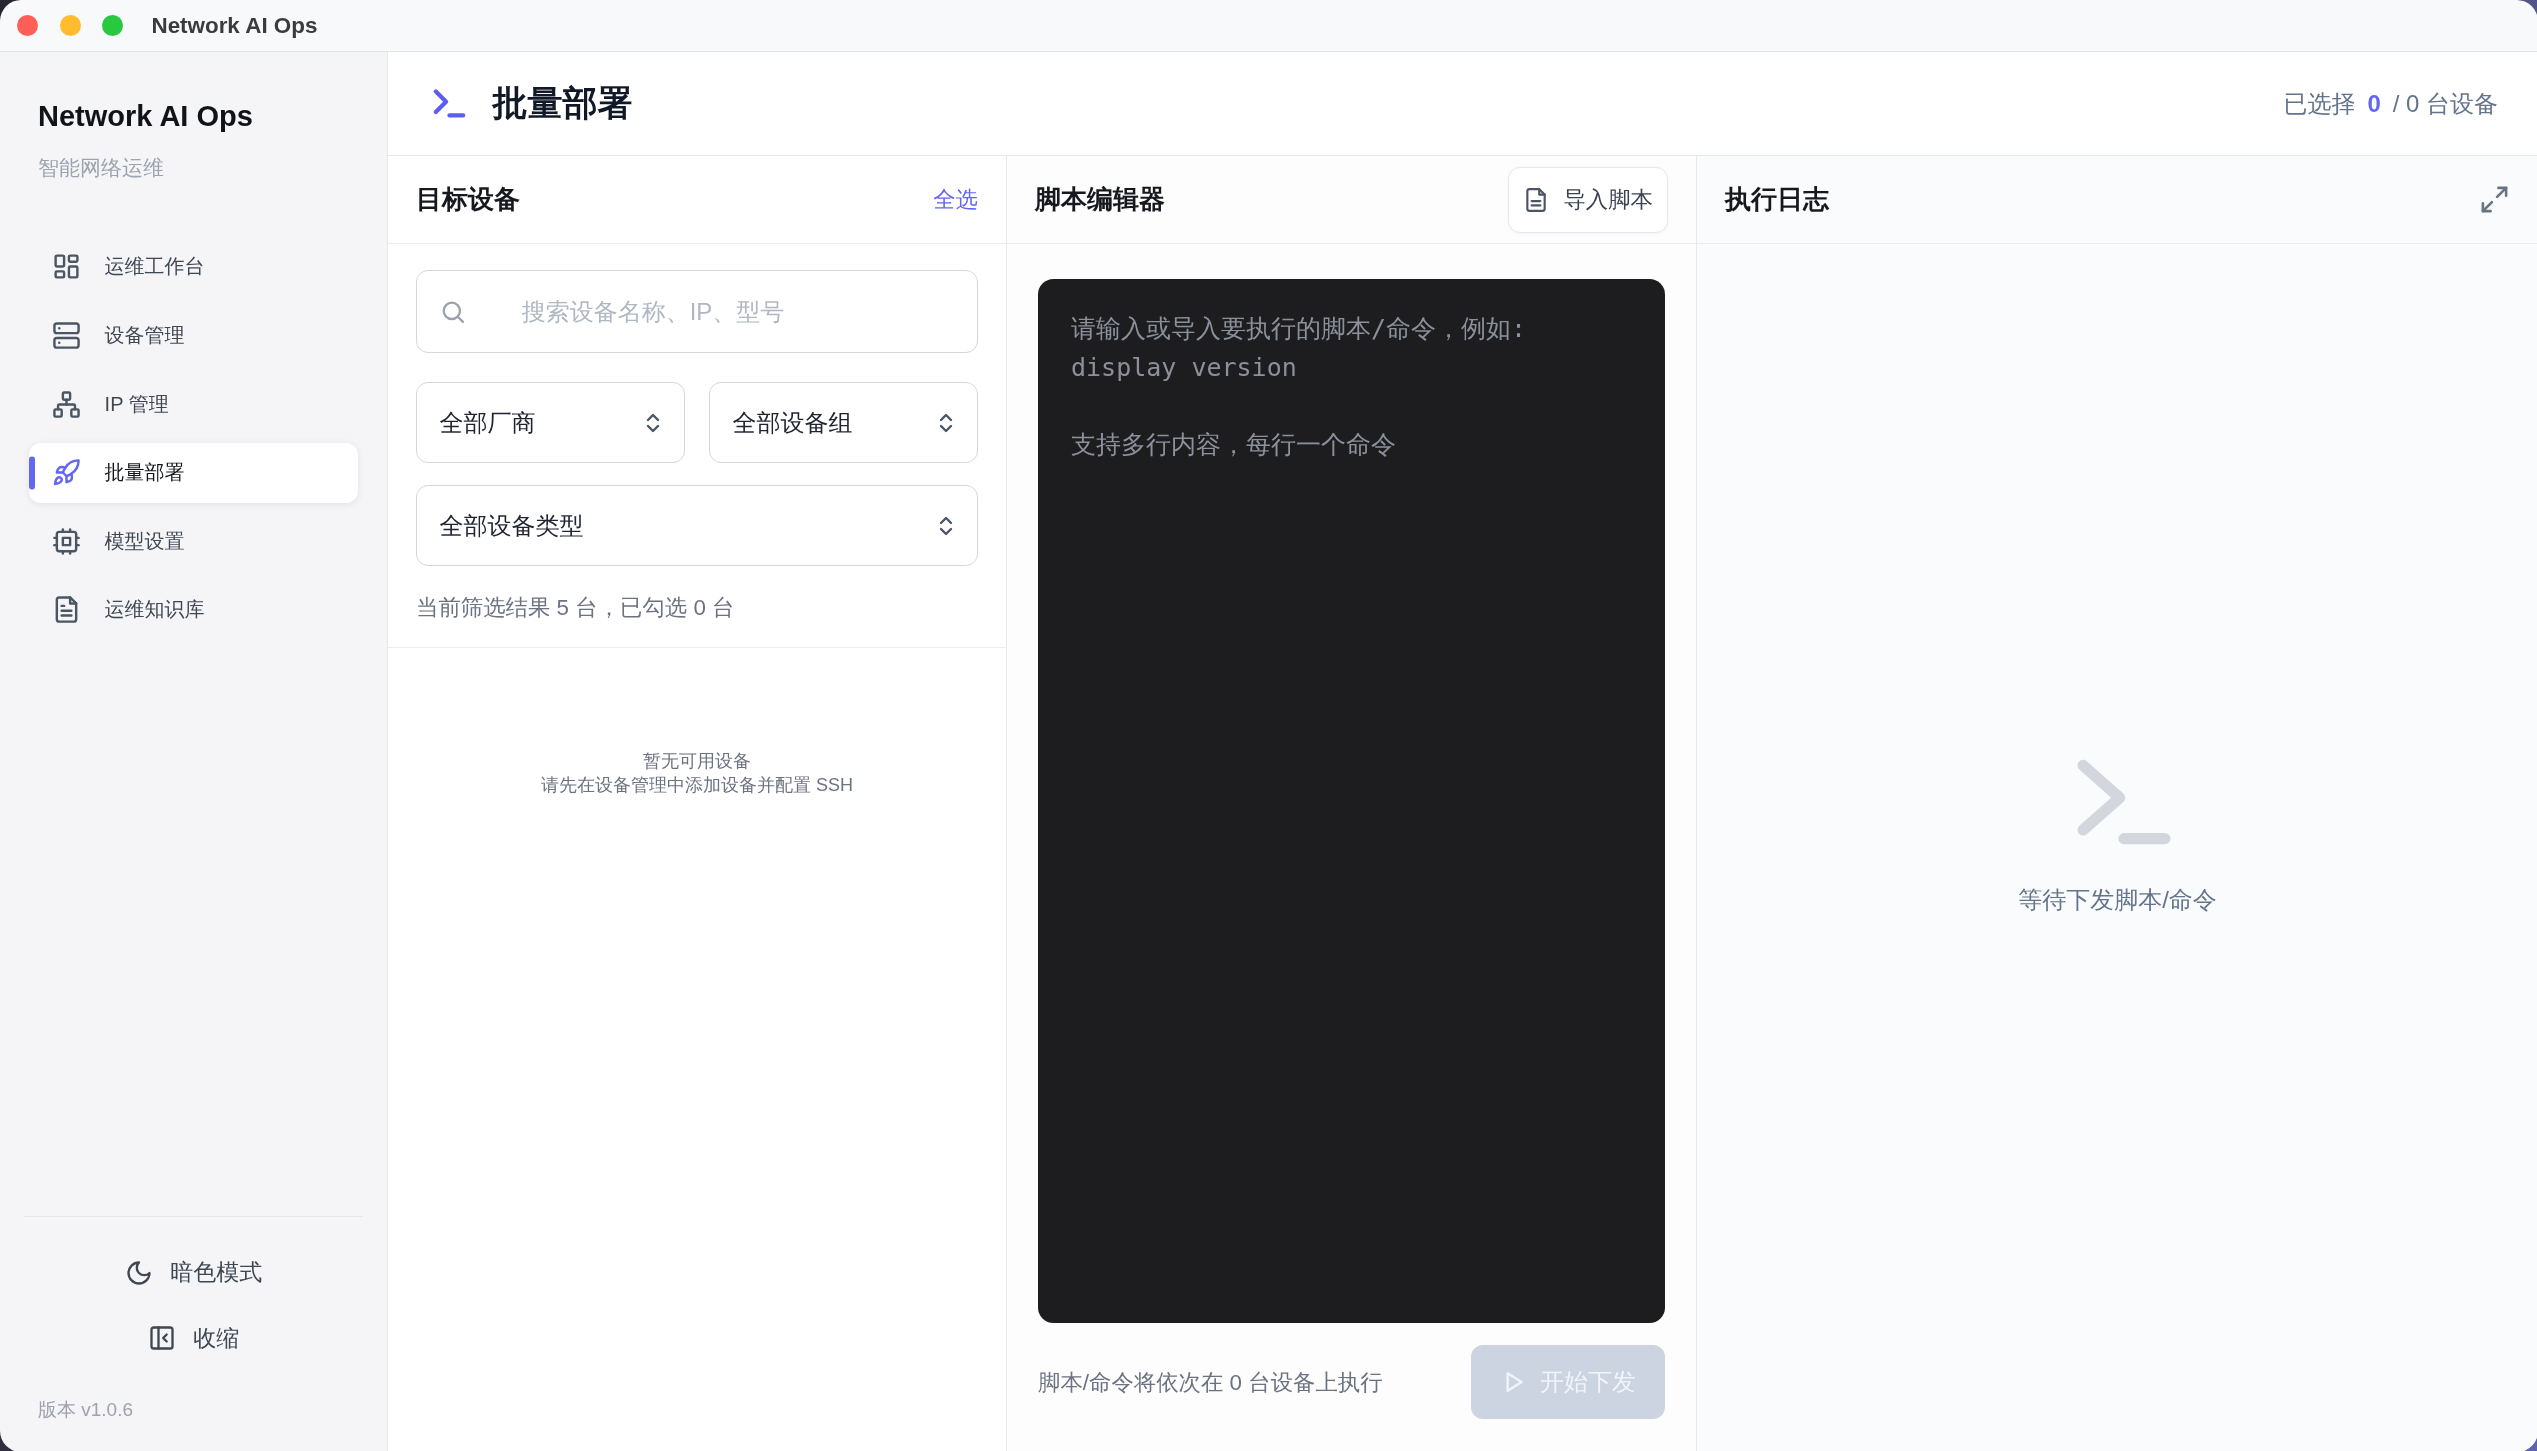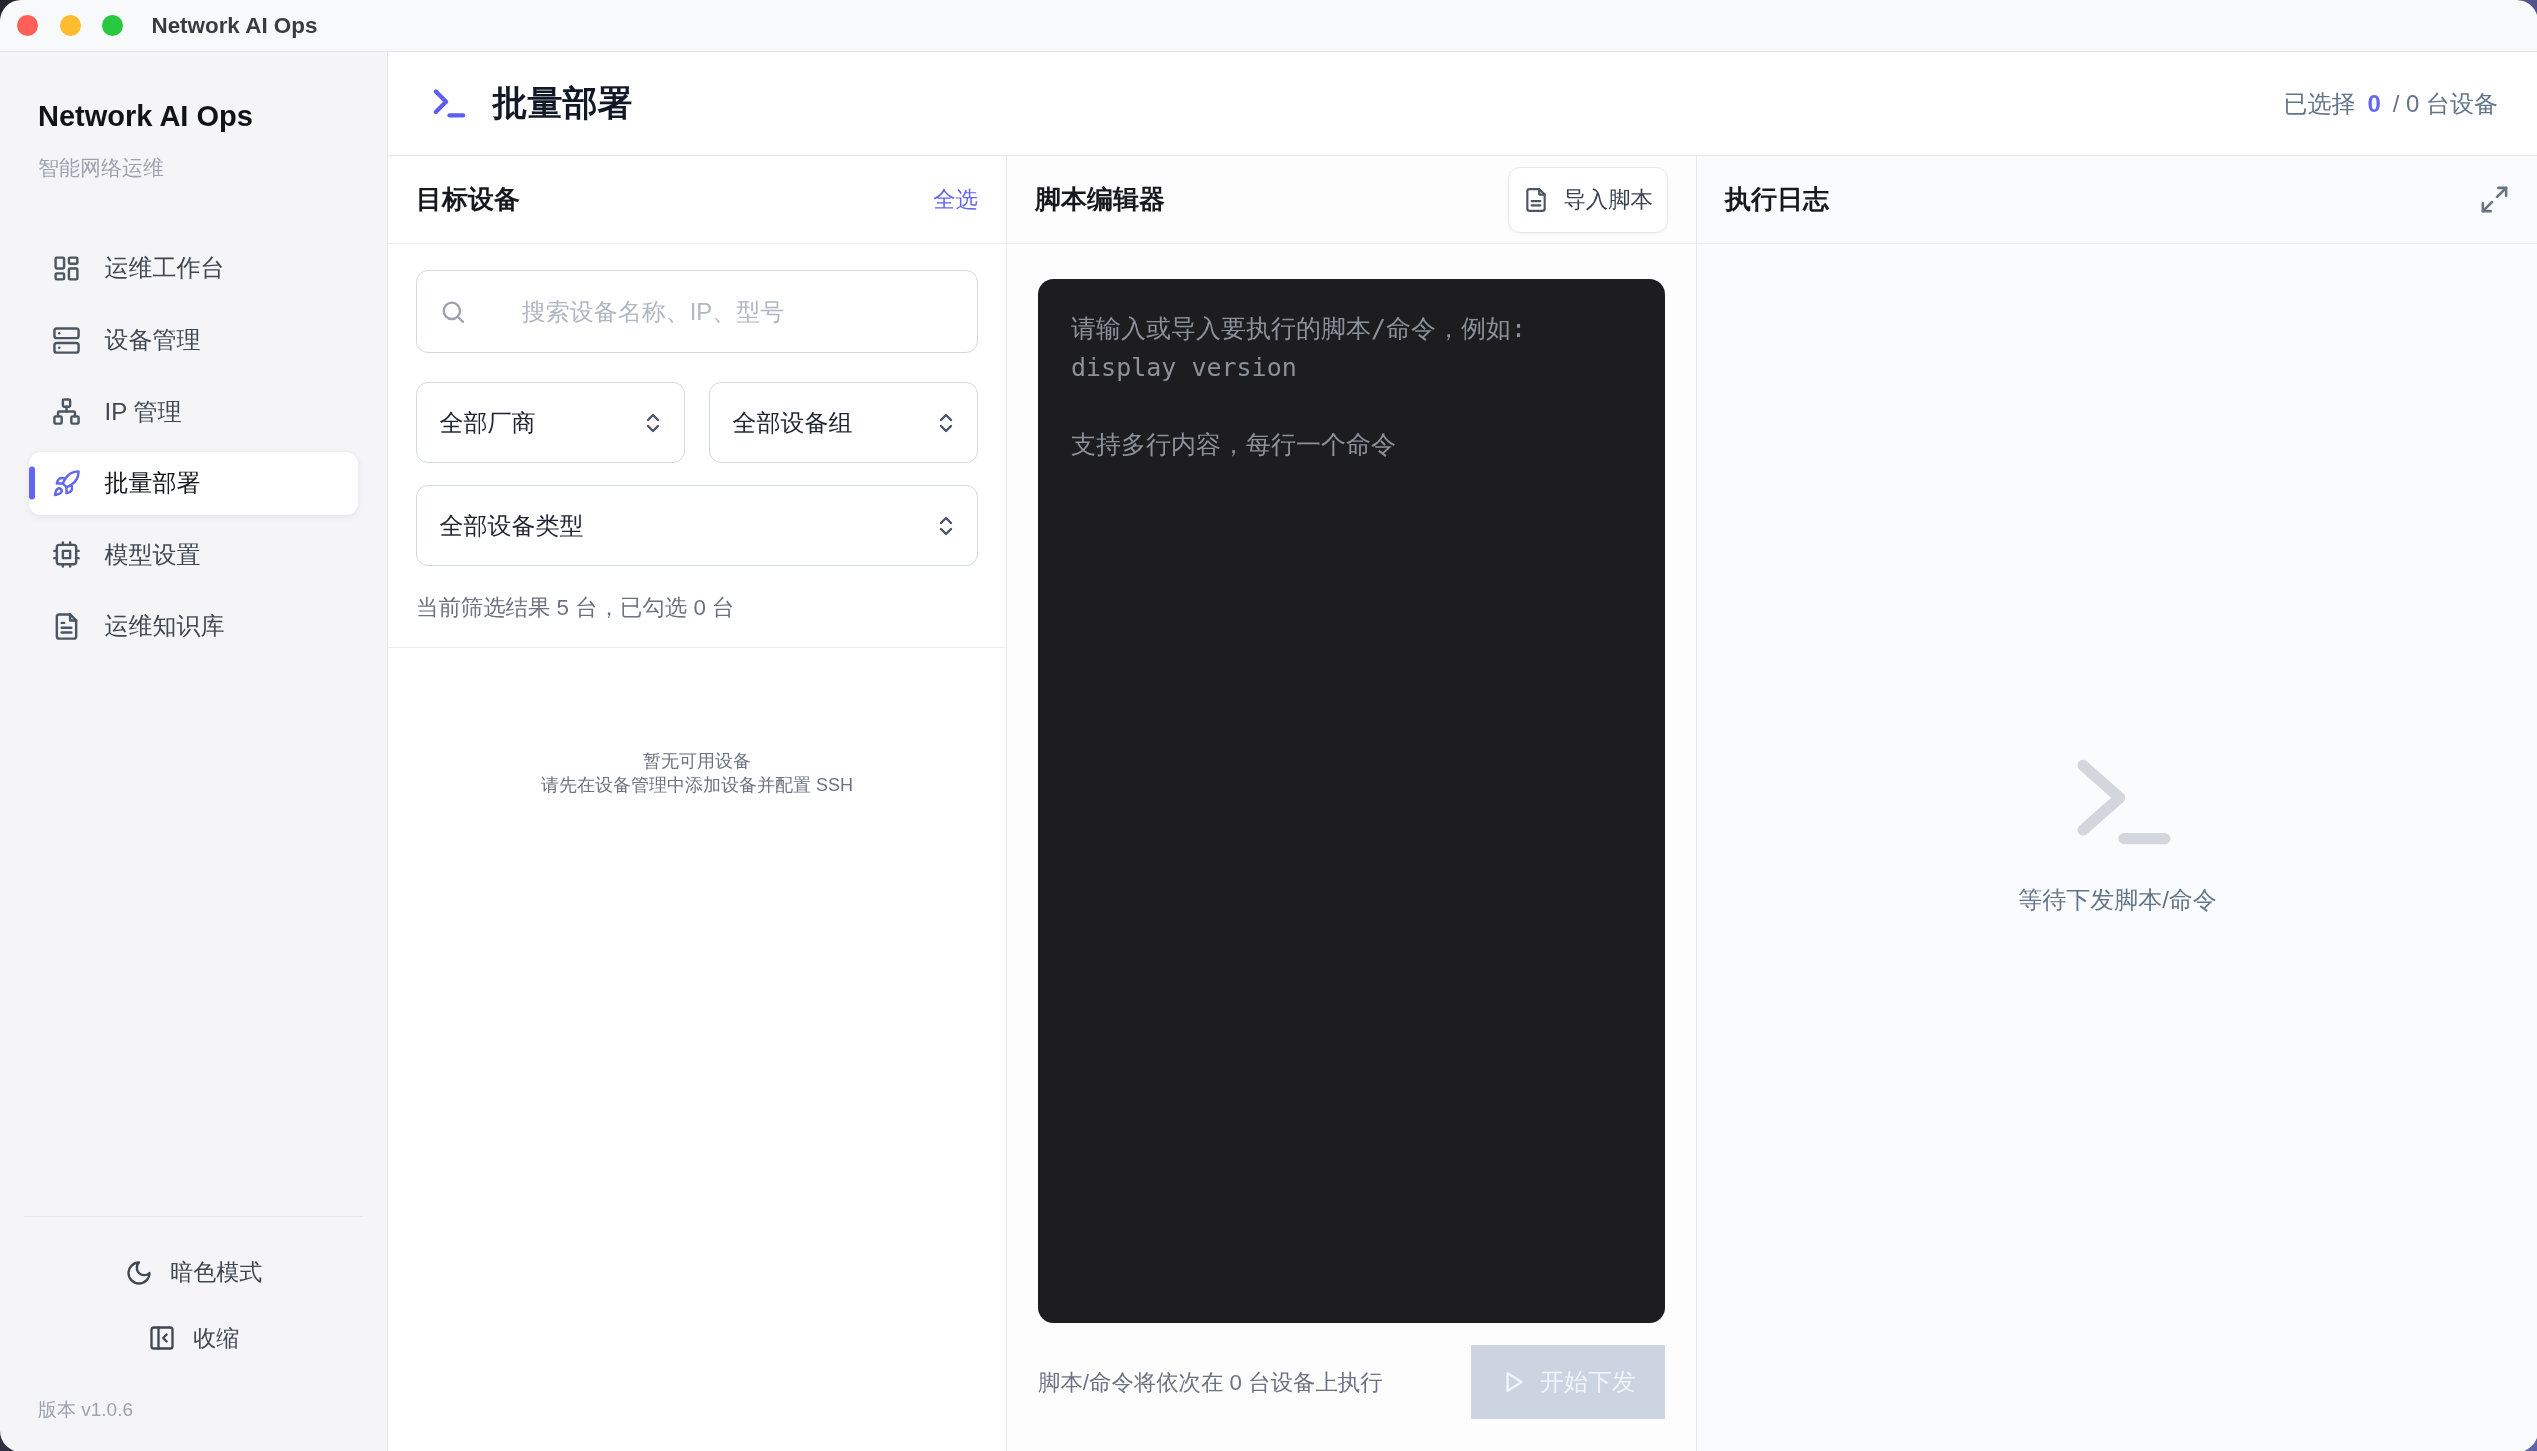--- a/index.html
+++ b/index.html
@@ -33,21 +33,21 @@
     border-right:0.9px solid #e7e7ea;
     display:flex; flex-direction:column;
     padding:38px 24px 29px;
   }
   .brand { font-size:29px; font-weight:700; color:#101318; margin:10.4px 0 8.6px 14px; }
   .brand-sub { font-size:21px; color:#9ca3af; margin:12px 0 55px 14px; }
   .nav { display:flex; flex-direction:column; gap:8.6px; }
   .nav-item {
     position:relative; display:flex; align-items:center; gap:24px;
     margin:0 5.2px; padding:15.5px 22.4px; border-radius:12px;
-    font-size:24px; color:#3f4753; cursor:pointer;
+    font-size:20px; color:#3f4753; cursor:pointer;
   }
   .nav-item .nav-icon { width:29px; height:29px; color:#4b5563; display:flex; }
   .nav-item .nav-icon svg { width:100%; height:100%; }
   .nav-item.active {
     background:#ffffff; color:#14161b; font-weight:500;
     box-shadow:0 1.7px 7px rgba(15,23,42,.08);
   }
   .nav-item.active .nav-icon { color:#6366f1; }
   .nav-item.active::before {
     content:""; position:absolute; left:0; top:50%; transform:translateY(-50%);
@@ -130,21 +130,21 @@
     font-size:25px; line-height:1.55;
   }
   .editor::placeholder { color:#8b909a; }
   .script-footer {
     flex:0 0 auto; display:flex; align-items:center; justify-content:space-between;
     padding:22.4px 31px 33px;
   }
   .script-note { font-size:22.4px; color:#6b7280; }
   .run-btn {
     display:flex; align-items:center; gap:14px; height:74px; padding:0 29px;
-    border:none; border-radius:0; background:#cbd4e0; color:#f1f5f9;
+    border:none; border-radius:12px; background:#cbd4e0; color:#f1f5f9;
     font-size:24px; cursor:not-allowed; font-family:inherit;
   }
   .run-btn .b-icon { width:26px; height:26px; color:#f1f5f9; display:flex; }
   .run-btn .b-icon svg { width:100%; height:100%; }
   
   .log { flex:1; background:#fafbfc; }
   .expand-btn { width:31px; height:31px; color:#6a7380; display:flex; cursor:pointer; }
   .expand-btn svg { width:100%; height:100%; }
   .log-empty {
     flex:1; display:flex; flex-direction:column; align-items:center; justify-content:center;

